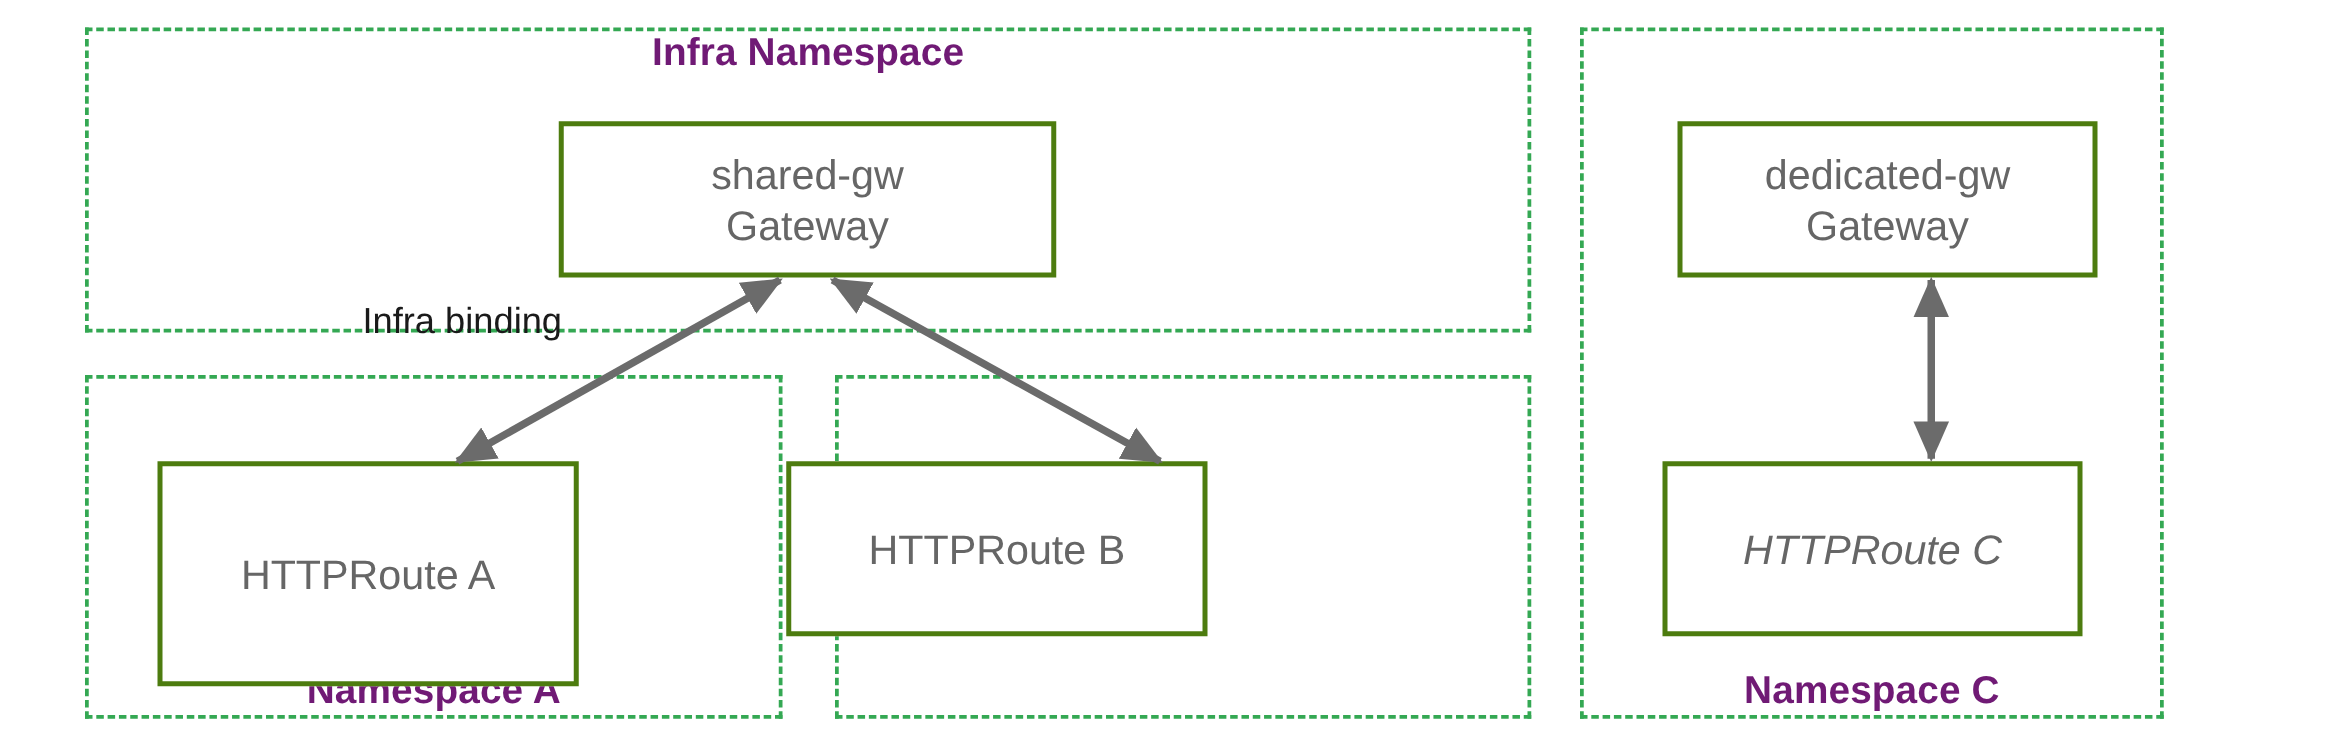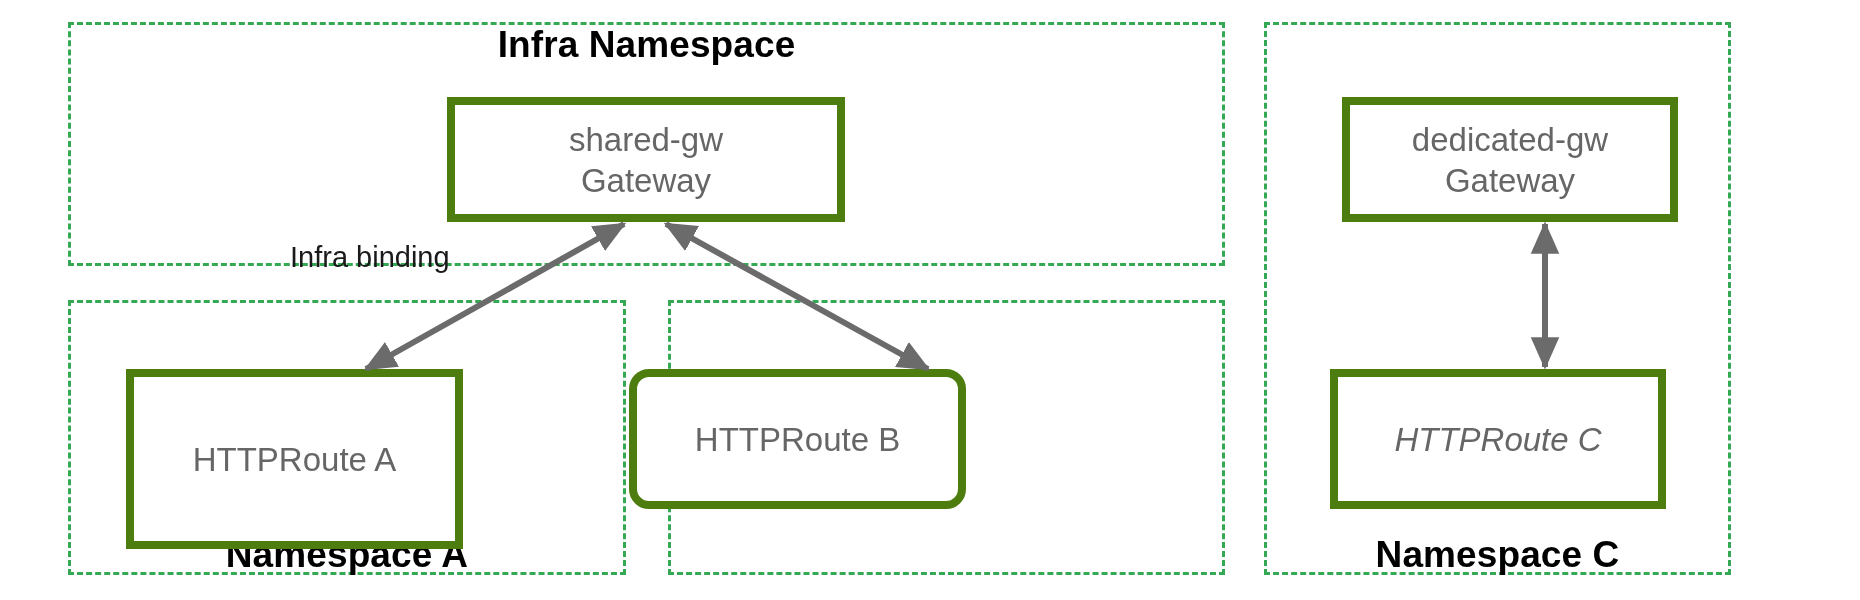--- a/index.html
+++ b/index.html
@@ -20,34 +20,34 @@
 
   
   .ns-box {
     position: absolute;
     box-sizing: border-box;
     border: 3px dashed #34a853;
     background: transparent;
   }
   .ns-label {
     position: absolute;
-    color: #000000;
+    color: #701a75;
     font-weight: bold;
-    font-size: 37px;
+    font-size: 31px;
     letter-spacing: 0.1px;
     white-space: nowrap;
     text-align: center;
     font-family: "Liberation Sans", sans-serif;
   }
 
   
   .res-box {
     position: absolute;
     box-sizing: border-box;
-    border: 8px solid #4d7c0f;
+    border: 4px solid #4d7c0f;
     background: #ffffff;
     color: #666666;
     font-size: 33px;
     line-height: 41px;
     display: flex;
     align-items: center;
     justify-content: center;
     text-align: center;
     font-family: "Liberation Sans", sans-serif;
   }
@@ -93,21 +93,21 @@
 
   <div class="ns-box" style="left:68px; top:300px; width:558px; height:275px;"></div>
   <div class="ns-label" style="left:68px; top:534px; width:558px;">Namespace A</div>
 
   <div class="res-box" style="left:126px; top:369px; width:337px; height:180px;">
     <span class="res-line">HTTPRoute A</span>
   </div>
 
   <div class="ns-box" style="left:668px; top:300px; width:557px; height:275px;"></div>
 
-  <div class="res-box" style="left:629px; top:369px; width:337px; height:140px;border-radius:20px;">
+  <div class="res-box" style="left:629px; top:369px; width:337px; height:140px;">
     <span class="res-line">HTTPRoute B</span>
   </div>
 
   <div class="ns-box" style="left:1264px; top:22px; width:467px; height:553px;"></div>
   <div class="ns-label" style="left:1264px; top:534px; width:467px;">Namespace C</div>
 
   <div class="res-box" style="left:1330px; top:97px; width:336px; height:125px;margin-left:12px;">
     <div>
       <span class="res-line">dedicated-gw</span>
       <span class="res-line">Gateway</span>

